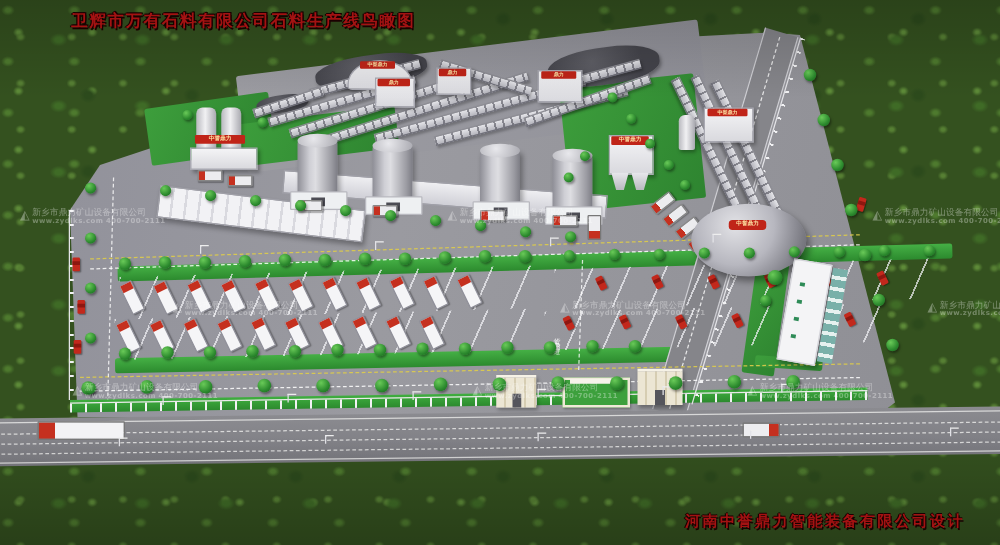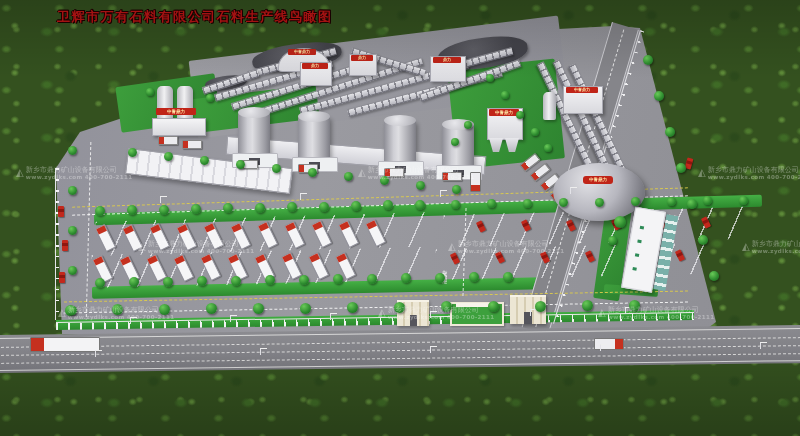--- a/index.html
+++ b/index.html
@@ -524,13 +524,14 @@
       <div class="wm" style="left: 598px; top: 306px;">
         <span class="wm-logo">◭</span>
         <span>
           <i>新乡市鼎力矿山设备有限公司</i>
           <i class="sub"><b>www.zydlks.com</b> <b>400-700-2111</b></i>
         </span>
       </div>
     </div>
 
   <div class="title-text">卫辉市万有石料有限公司石料生产线鸟瞰图</div>
+  <div class="credit-text">河南中誉鼎力智能装备有限公司设计</div>
 </div>
 
 </body></html>

